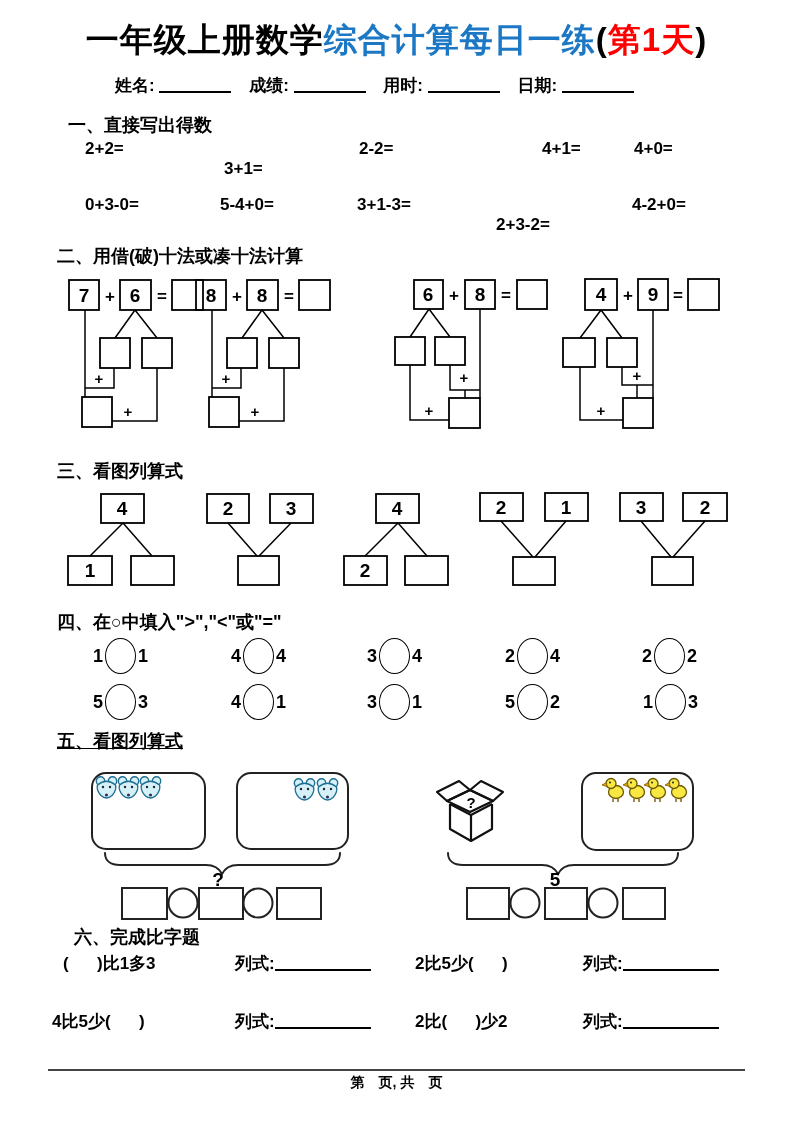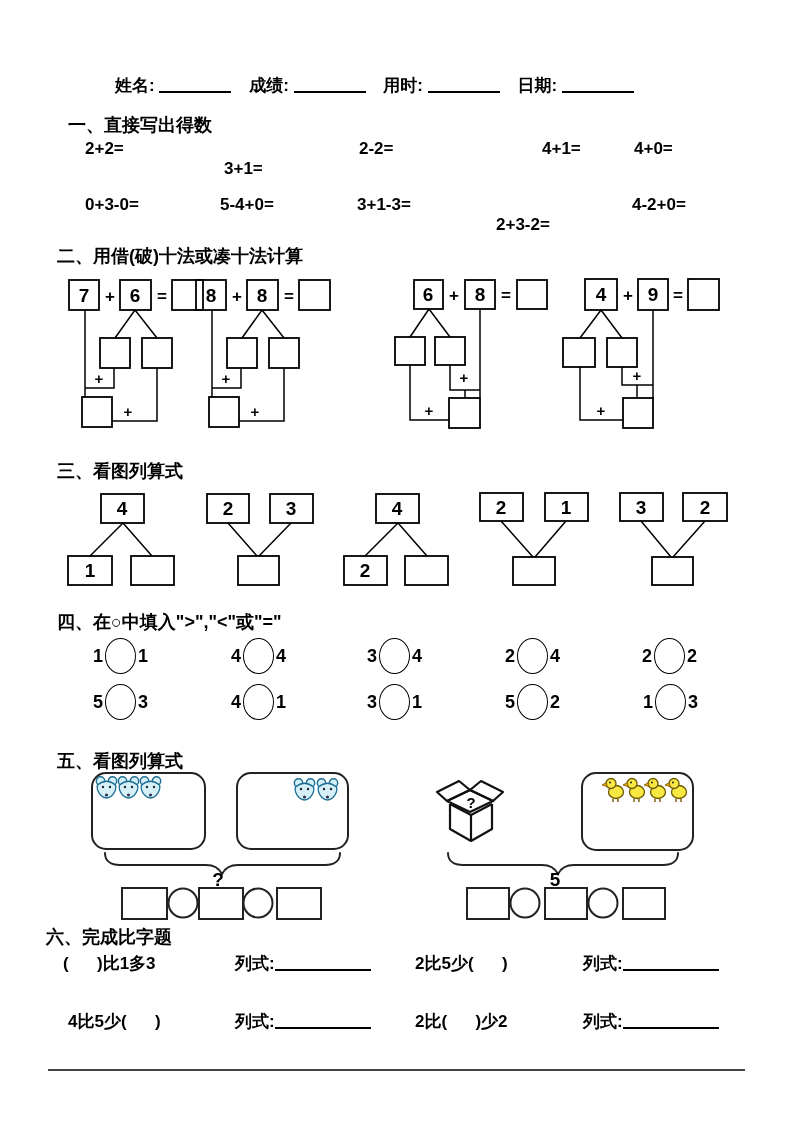--- a/index.html
+++ b/index.html
@@ -34,20 +34,23 @@
   .pre{white-space:pre;}
   .lieshi-line{display:inline-block;width:96px;border-bottom:2px solid #000;height:14px;vertical-align:-2px;}
   .footline{top:1069px;left:48px;width:697px;border-top:2px solid #444;}
   .foottext{top:1074px;left:0;width:793px;text-align:center;font-size:14px;font-weight:bold;white-space:pre;}
 </style>
 </head>
 <body>
 
 <div class="sheet">
 
+  <div class="abs title">
+    <span>一年级上册数学</span><span class="blue">综合计算每日一练</span><span>(</span><span class="red">第1天</span><span>)</span>
+  </div>
 
   <div class="abs inforow">
     <span class="fld"><span>姓名:</span> <span class="blankline"></span></span>
     <span class="fld"><span>成绩:</span> <span class="blankline"></span></span>
     <span class="fld"><span>用时:</span> <span class="blankline"></span></span>
     <span class="fld"><span>日期:</span> <span class="blankline"></span></span>
   </div>
 
   <div class="abs heading" style="left:57px;top:113px;margin-left:11px;">一、直接写出得数</div>
   <span class="abs prob" style="left:85px;top:139px;">2+2=</span>
@@ -255,21 +258,21 @@
       <span>5</span>
       <span class="cmp-circle"></span>
       <span>2</span>
     </div>
   <div class="abs cmp-pair" style="left:643px;top:684px;">
       <span>1</span>
       <span class="cmp-circle"></span>
       <span>3</span>
     </div>
 
-  <div class="abs heading" style="left:57px;top:749px;">五、看图列算式</div>
+  <div class="abs heading" style="left:57px;top:729px;text-decoration:underline;">五、看图列算式</div>
   <svg class="abs" style="left:0;top:765px;" width="793" height="158" viewBox="0 765 793 158">
     <defs>
       <g id="mouse">
         <circle class="m-ear" cx="4.5" cy="5" r="4.2"></circle>
           <circle class="m-ear" cx="16.5" cy="5" r="4.2"></circle>
         <path class="m-head" d="M1.5,9 Q10.5,1.5 19.5,9 Q21,14 16,19.5 Q10.5,24.5 5,19.5 Q0,14 1.5,9 Z"></path>
         <circle cx="7" cy="11" r="1.2" fill="#223"></circle>
           <circle cx="14" cy="11" r="1.2" fill="#223"></circle>
         <circle cx="10.5" cy="19" r="1.6" fill="#335"></circle>
       </g>
@@ -321,25 +324,26 @@
       <g>
         <rect class="tpl" x="467" y="888" width="42" height="31"></rect>
         <circle class="tpl" cx="525" cy="903" r="14.5"></circle>
         <rect class="tpl" x="545" y="888" width="42" height="31"></rect>
         <circle class="tpl" cx="603" cy="903" r="14.5"></circle>
         <rect class="tpl" x="623" y="888" width="42" height="31"></rect>
       </g>
     </g>
   </svg>
 
-  <div class="abs heading" style="left:46px;top:925px;">六、完成比字题</div>
+  <div class="abs heading" style="left:74px;top:925px;">六、完成比字题</div>
   <span class="abs prob pre" style="left:63px;top:952px;">(      )比1多3</span>
   <span class="abs prob" style="left:235px;top:952px;"><span>列式:</span><span class="lieshi-line"></span></span>
   <span class="abs prob pre" style="left:415px;top:952px;">2比5少(      )</span>
   <span class="abs prob" style="left:583px;top:952px;"><span>列式:</span><span class="lieshi-line"></span></span>
-  <span class="abs prob pre" style="left:68px;top:1010px;text-align:center;">4比5少(      )</span>
+  <span class="abs prob pre" style="left:52px;top:1010px;text-align:center;">4比5少(      )</span>
   <span class="abs prob" style="left:235px;top:1010px;"><span>列式:</span><span class="lieshi-line"></span></span>
   <span class="abs prob pre" style="left:415px;top:1010px;">2比(      )少2</span>
   <span class="abs prob" style="left:583px;top:1010px;"><span>列式:</span><span class="lieshi-line"></span></span>
 
   <div class="abs footline"></div>
+  <div class="abs foottext">第　页, 共　页</div>
 
 </div>
 
 </body></html>

